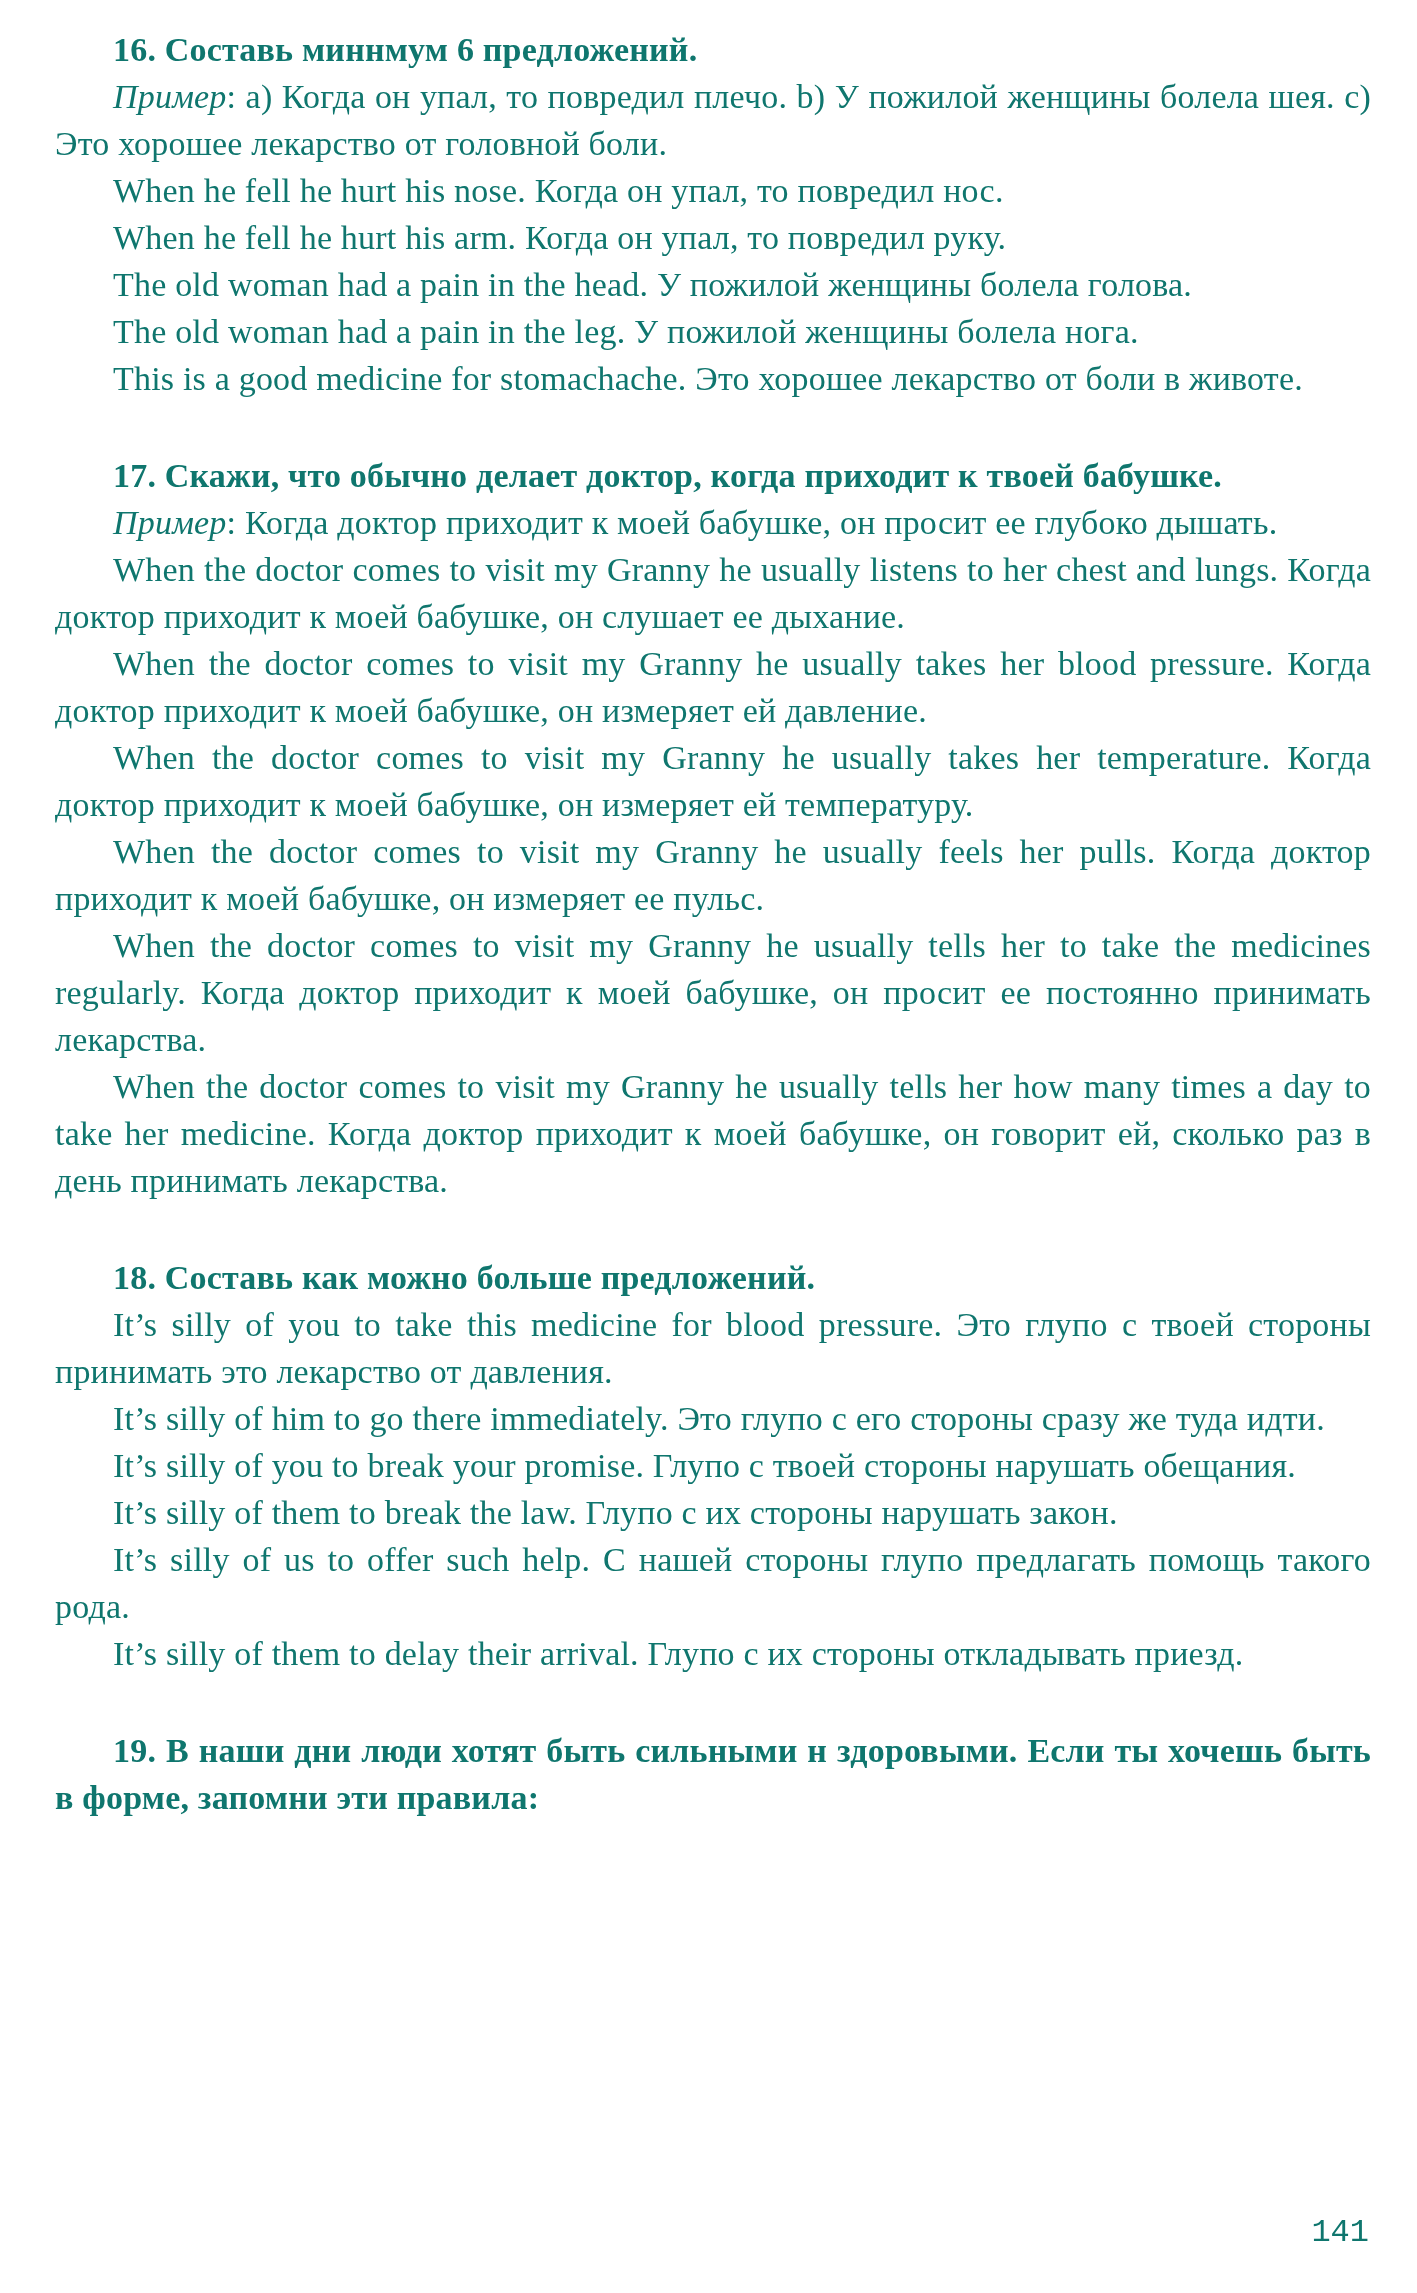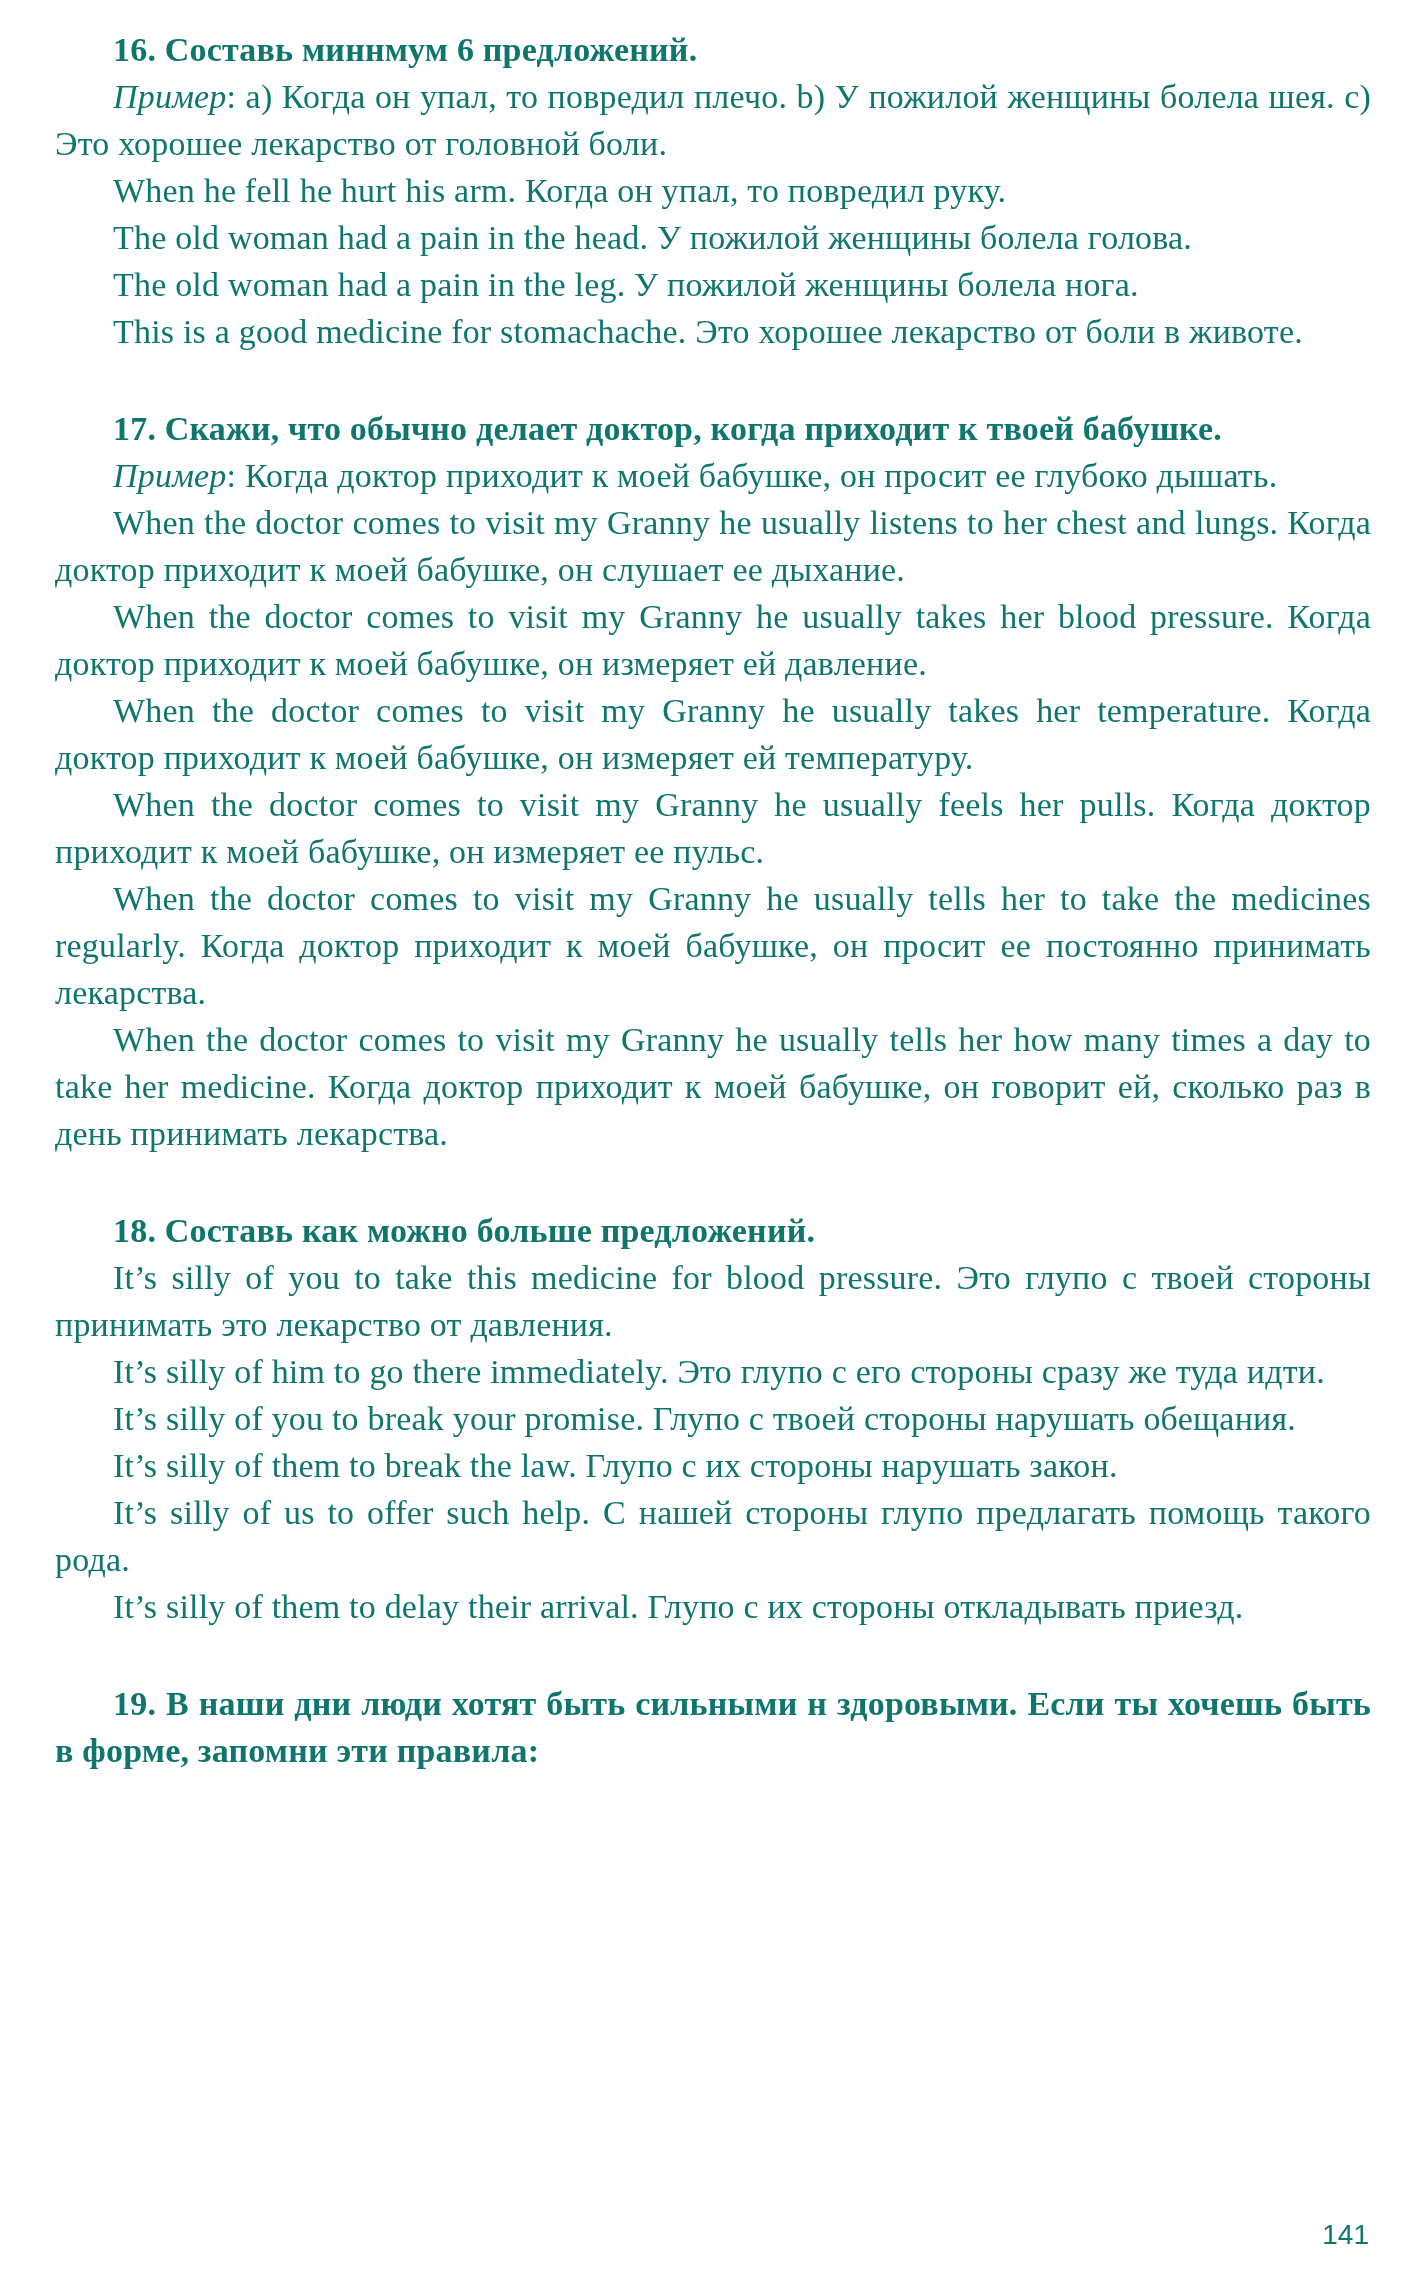--- a/index.html
+++ b/index.html
@@ -39,33 +39,34 @@
   .heading {
     font-weight: 700;
   }
   .par em {
     font-style: italic;
   }
   .page-number {
     position: absolute;
     right: 57px;
     bottom: 44px;
-    font-size: 28px;
+    font-size: 32px;
     line-height: 1;
-    font-family: Liberation Sans, sans-serif;
+    font-family: Liberation Mono, monospace;
   }
 </style>
 </head>
 <body>
 
 <div class="page">
   <div class="content">
       <section class="exercise">
         <p class="heading">16. Составь миннмум 6 предложений.</p>
         <p class="par"><em>Пример</em>: a) Когда он упал, то повредил плечо. b) У пожилой женщины болела шея. c) Это хорошее лекарство от головной боли.</p>
+        <p class="par">When he fell he hurt his nose. Когда он упал, то повредил нос.</p>
         <p class="par">When he fell he hurt his arm. Когда он упал, то повредил руку.</p>
         <p class="par">The old woman had a pain in the head. У пожилой женщины болела голова.</p>
         <p class="par">The old woman had a pain in the leg. У пожилой женщины болела нога.</p>
         <p class="par">This is a good medicine for stomachache. Это хорошее лекарство от боли в животе.</p>
       </section>
       <section class="exercise">
         <p class="heading">17. Скажи, что обычно делает доктор, когда приходит к твоей бабушке.</p>
         <p class="par"><em>Пример</em>: Когда доктор приходит к моей бабушке, он просит ее глубоко дышать.</p>
         <p class="par">When the doctor comes to visit my Granny he usually listens to her chest and lungs. Когда доктор приходит к моей бабушке, он слушает ее дыхание.</p>
         <p class="par">When the doctor comes to visit my Granny he usually takes her blood pressure. Когда доктор приходит к моей бабушке, он измеряет ей давление.</p>

